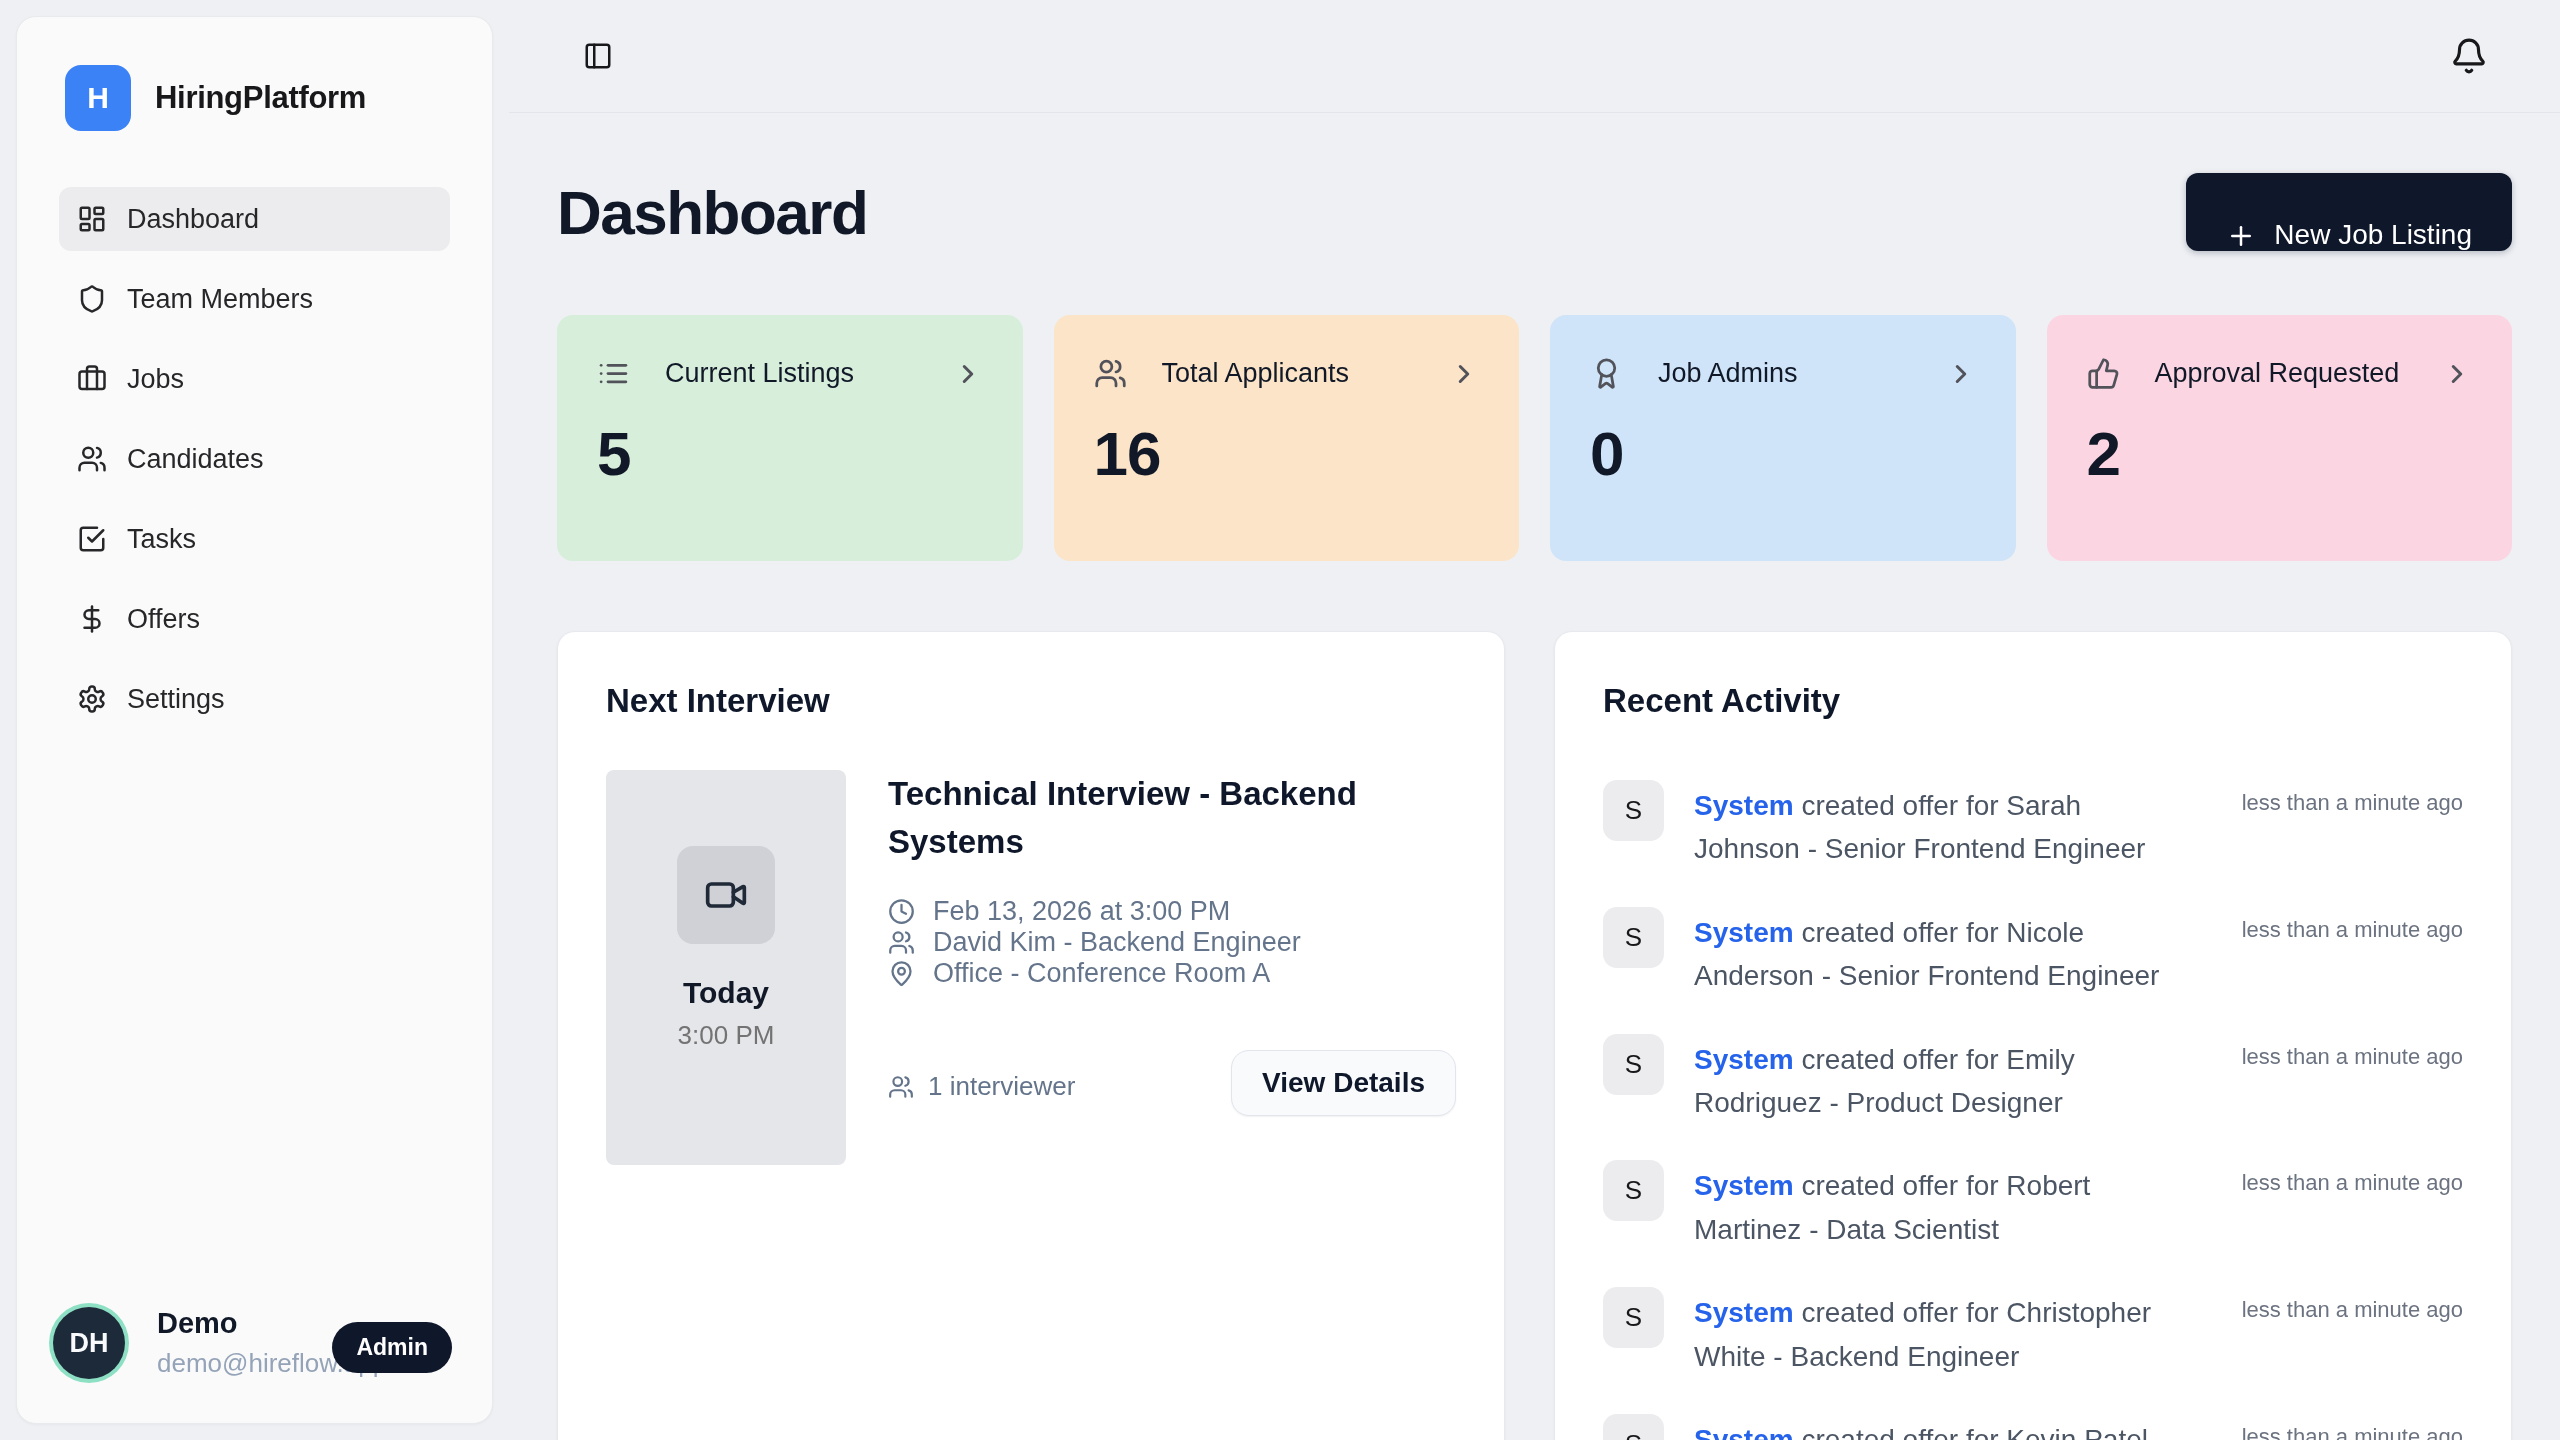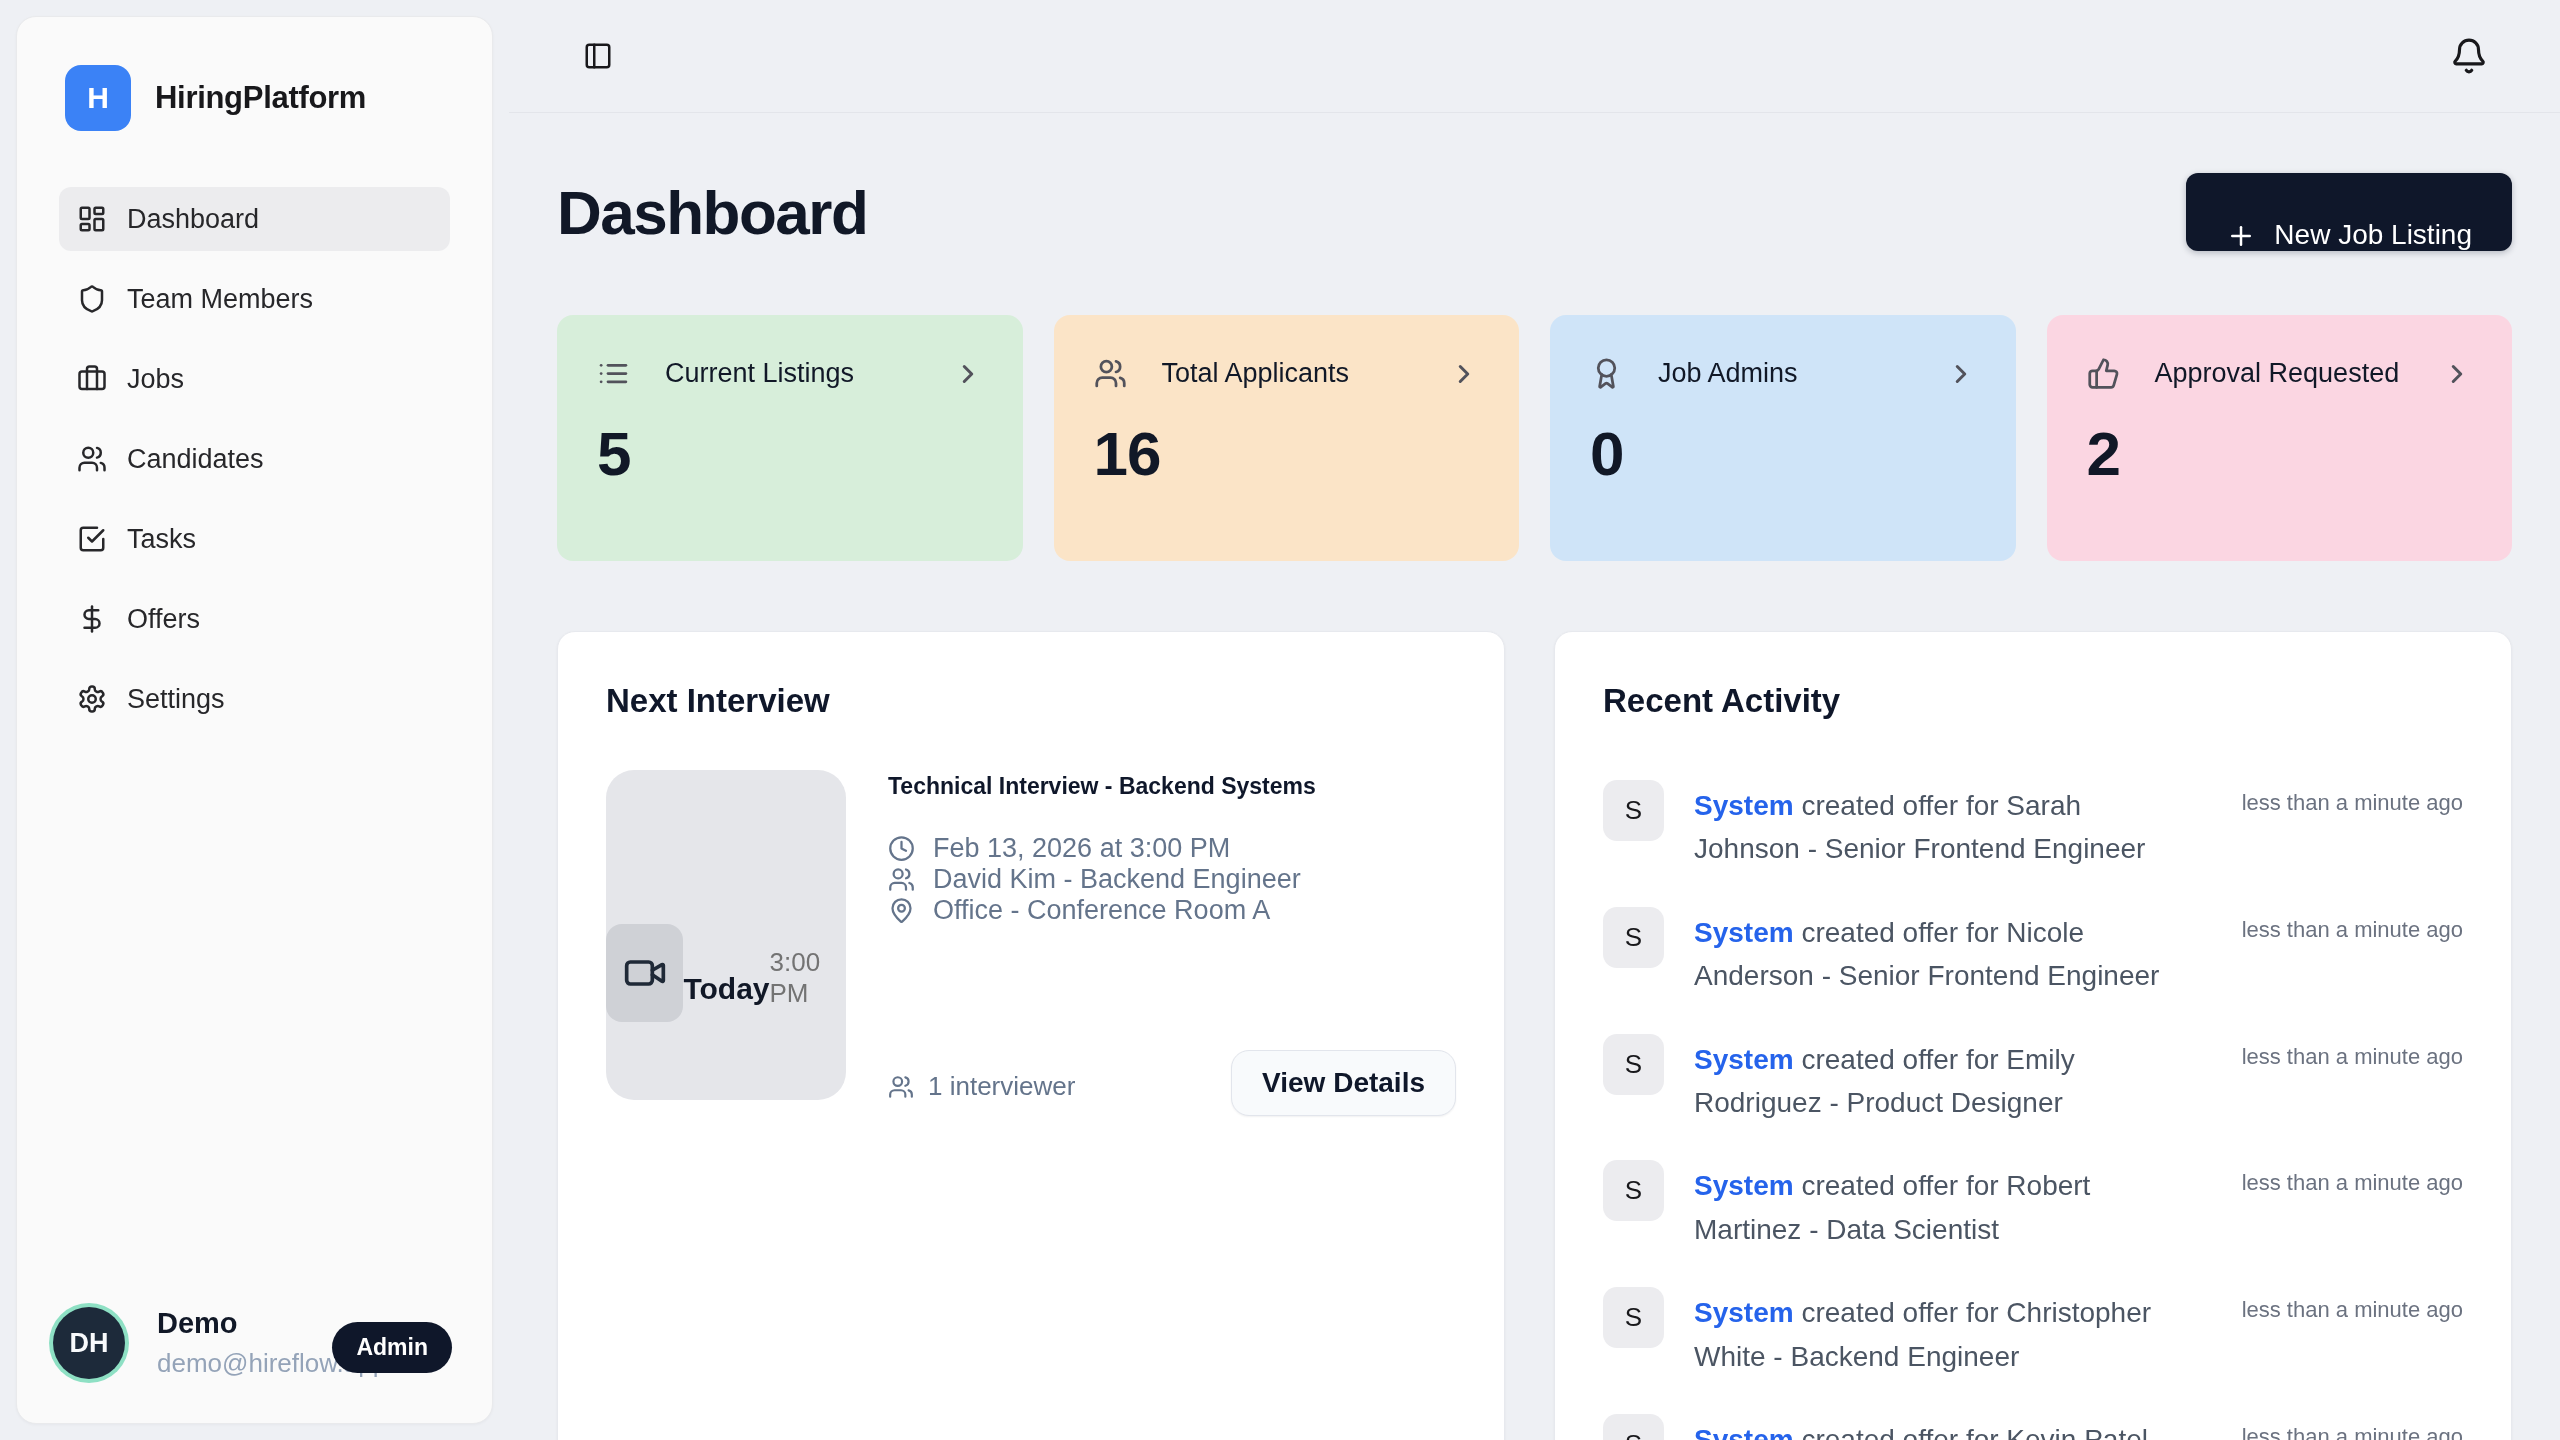--- a/index.html
+++ b/index.html
@@ -87,31 +87,31 @@
   .panel {
     background:#fff; border:1px solid #e7e9ee; border-radius:18px;
     box-shadow:0 1px 3px rgba(15,23,42,.05); padding:50px 48px; height:900px;
   }
   .panel-title { font-size:33px; font-weight:700; color:#0f172a; }
 
   
   .panel-interview { width:948px; flex:none; }
   .iv-body { display:flex; gap:42px; margin-top:50px; }
   .iv-tile {
-    width:240px; height:330px; flex:none; background:#e5e6ea; border-radius:28px;
-    display:flex; flex-direction:row; align-items:center; padding-top:76px;
+    width:240px; height:395px; flex:none; background:#e5e6ea; border-radius:8px;
+    display:flex; flex-direction:column; align-items:center; padding-top:76px;
   }
   .iv-tile-icon {
     width:98px; height:98px; border-radius:16px; background:#cfd1d6; color:#1f2937;
     display:flex; align-items:center; justify-content:center;
   }
   .iv-date { font-size:30px; font-weight:700; color:#111827; margin-top:32px; }
   .iv-time { font-size:26px; color:#737373; margin-top:10px; }
   .iv-right { flex:1; display:flex; flex-direction:column; height:346px; min-width:0; }
-  .iv-title { font-size:23px; font-weight:700; color:#0f172a; line-height:1.45; max-width:480px; }
+  .iv-title { font-size:33px; font-weight:700; color:#0f172a; line-height:1.45; max-width:480px; }
   .iv-rows { margin-top:30px; display:flex; flex-direction:column; gap:0; }
   .iv-row { display:flex; align-items:center; gap:18px; color:#64748b; font-size:27px; }
   .iv-row svg { color:#64748b; }
   .iv-foot { margin-top:auto; display:flex; align-items:flex-end; justify-content:space-between; }
   .iv-count { display:flex; align-items:center; gap:14px; color:#64748b; font-size:26px; padding-bottom:14px; }
   .ghost-btn {
     height:66px; padding:0 30px; border:1px solid #e2e5ec; border-radius:18px;
     background:#f8fafc; color:#0f172a; font-family:inherit; font-size:28px; font-weight:600;
     cursor:pointer; box-shadow:0 1px 2px rgba(15,23,42,.06);
   }

